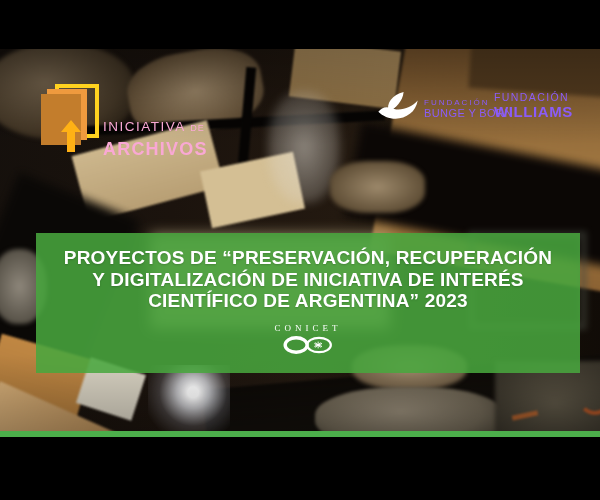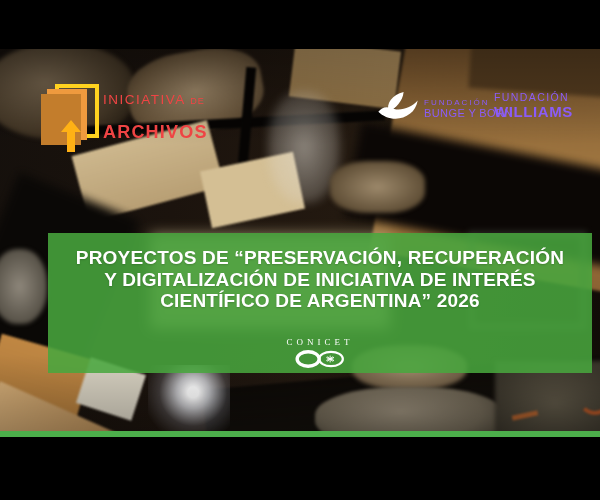--- a/index.html
+++ b/index.html
@@ -59,44 +59,44 @@
   .bottom-band{position:absolute;left:0;top:437px;width:600px;height:63px;background:#000;z-index:4;}
   
   .logo-archivos{position:absolute;left:37px;top:84px;width:230px;height:75px;z-index:6;}
   .logo-icon{position:absolute;left:0;top:0;width:62px;height:72px;}
   .sheet-back{position:absolute;left:18px;top:0;width:36px;height:46px;border:4px solid var(--logo-back);z-index:1;}
   .sheet-mid{position:absolute;left:10px;top:5px;width:40px;height:51px;background:var(--logo-mid);z-index:2;}
   .sheet-front{position:absolute;left:4px;top:10px;width:40px;height:51px;background:var(--logo-front);z-index:3;}
   .arrow-head{position:absolute;left:24px;top:36px;width:0;height:0;z-index:4;
       border-left:10px solid transparent;border-right:10px solid transparent;border-bottom:12px solid var(--logo-arrow);}
   .arrow-stem{position:absolute;left:30px;top:47px;width:8px;height:21px;background:var(--logo-arrow);z-index:4;}
-  .logo-text{position:absolute;left:66px;top:9px;color:#ef4444;line-height:1.1;}
+  .logo-text{position:absolute;left:66px;top:36px;color:#f9a8d4;line-height:1.1;}
   .logo-line1{font-size:13.5px;letter-spacing:1.5px;font-weight:400;}
   .logo-line1 .small{font-size:9px;letter-spacing:1px;}
-  .logo-line2{font-size:18px;font-weight:700;letter-spacing:1.2px;margin-top:15px;}
+  .logo-line2{font-size:18px;font-weight:700;letter-spacing:1.2px;margin-top:5px;}
   
   .partners{position:absolute;left:375px;top:89px;width:200px;height:40px;z-index:6;color:#8b5cf6;}
   .bird{position:absolute;left:2px;top:3px;width:42px;height:30px;}
   .bb-text{position:absolute;left:49px;top:9px;line-height:1.15;}
   .bb-top{font-size:8px;letter-spacing:2px;font-weight:400;}
   .bb-bottom{font-size:11px;font-weight:400;letter-spacing:.4px;}
   .fw-text{position:absolute;left:119px;top:3px;line-height:1.1;}
   .fw-top{font-size:10.5px;letter-spacing:1.4px;font-weight:400;}
   .fw-bottom{font-size:15px;font-weight:700;letter-spacing:.6px;}
   
   .banner{position:absolute;left:36px;top:181px;width:544px;height:192px;z-index:5;color:#fff;text-align:center;}
   .banner-head{position:absolute;left:0;top:0;width:100%;height:52px;background:var(--green-solid);
       display:flex;align-items:center;justify-content:center;}
   .banner-title{font-size:28px;font-weight:700;letter-spacing:1.5px;
       text-shadow:0 1px 2px rgba(0,0,0,.15);}
-  .banner-body{position:absolute;left:12px;top:52px;width:100%;height:140px;background:var(--green-overlay);
+  .banner-body{position:absolute;left:0;top:52px;width:100%;height:140px;background:var(--green-overlay);
       box-sizing:border-box;padding-top:14px;}
   .banner-line{font-size:19px;font-weight:700;line-height:21.5px;letter-spacing:.2px;
       text-shadow:0 1px 2px rgba(0,0,0,.18);}
-  .conicet{margin-top:25px;}
+  .conicet{margin-top:11px;}
   .conicet-word{font-family:"Liberation Serif",serif;font-size:9px;letter-spacing:4px;font-weight:400;}
   .conicet-symbol{width:58px;height:22px;margin:1px auto 0;display:block;}
 </style>
 </head>
 <body>
 
 <div class="page">
 
   <div class="photo">
     <div class="wood-right"></div>
@@ -159,21 +159,21 @@
     <div class="fw-text">
       <div class="fw-top">FUNDACIÓN</div>
       <div class="fw-bottom">WILLIAMS</div>
     </div>
   </div>
 
   <div class="banner">
     <div class="banner-body">
       <div class="banner-line">PROYECTOS DE “PRESERVACIÓN, RECUPERACIÓN</div>
       <div class="banner-line">Y DIGITALIZACIÓN DE INICIATIVA DE INTERÉS</div>
-      <div class="banner-line">CIENTÍFICO DE ARGENTINA” 2026</div>
+      <div class="banner-line">CIENTÍFICO DE ARGENTINA” 2023</div>
       <div class="conicet">
         <div class="conicet-word">CONICET</div>
         <svg class="conicet-symbol" viewBox="0 0 64 26">
           <ellipse cx="18" cy="13" rx="13" ry="8.5" fill="none" stroke="#ffffff" stroke-width="4"></ellipse>
           <ellipse cx="45" cy="13" rx="14" ry="8.5" fill="none" stroke="#ffffff" stroke-width="2.6"></ellipse>
           <g stroke="#ffffff" stroke-width="1.1">
             <line x1="40" y1="13" x2="48" y2="13"></line>
             <line x1="44" y1="9" x2="44" y2="17"></line>
             <line x1="41" y1="10" x2="47" y2="16"></line>
             <line x1="41" y1="16" x2="47" y2="10"></line>

